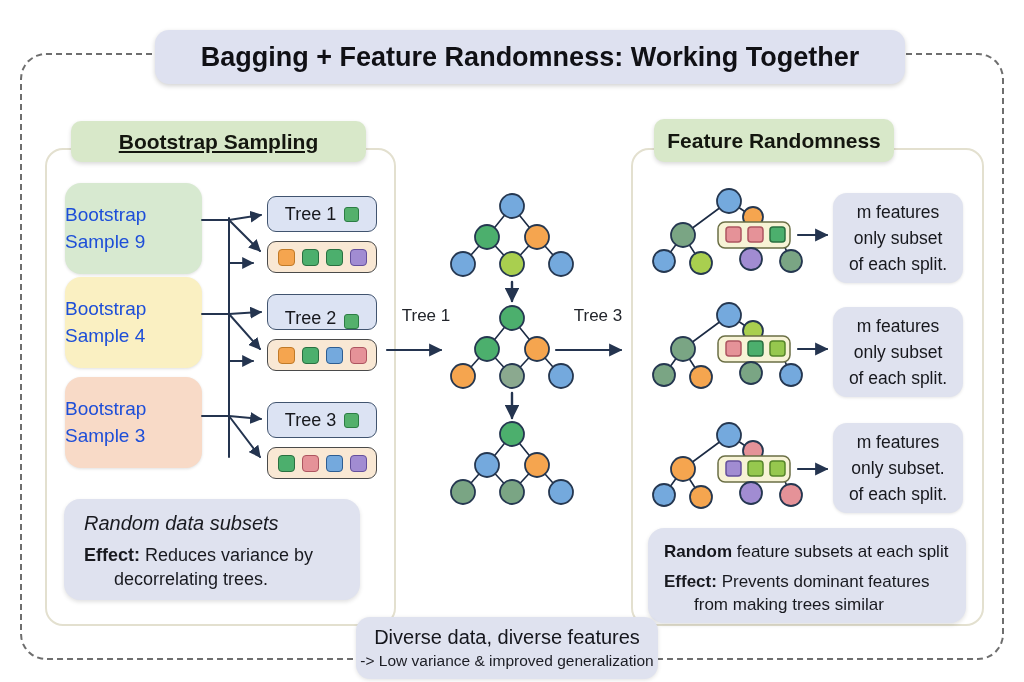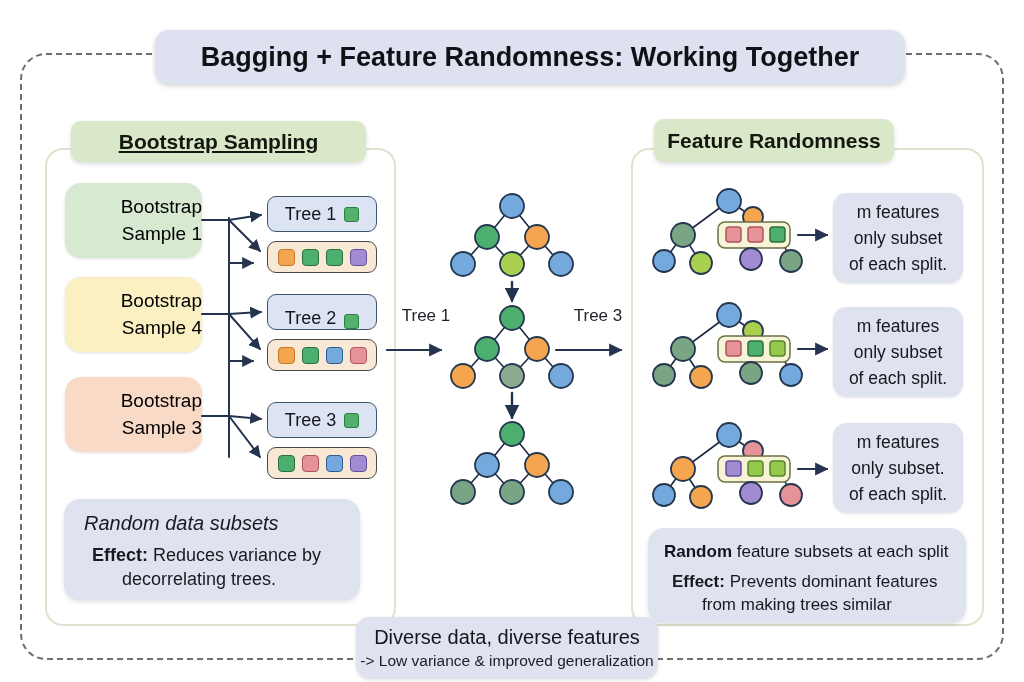--- a/index.html
+++ b/index.html
@@ -23,41 +23,41 @@
   }
   #left-panel{left:45px;}
   #right-panel{left:631px;width:349px;}
   .panel-header{
     height:41px;background:#d8e8c9;border-radius:10px;display:flex;align-items:center;justify-content:center;
     font-size:21px;font-weight:bold;color:#14160f;box-shadow:0 2px 4px rgba(0,0,0,.15);
   }
   #left-header{left:71px;top:121px;width:295px;}
   #right-header{left:654px;top:119px;width:240px;height:43px;}
   .sample-box{
-    left:65px;width:137px;height:75px;border-radius:16px;
-    display:flex;flex-direction:column;align-items:flex-end;justify-content:center;
-    font-size:19px;color:#000000;line-height:1.38;box-shadow:0 1px 3px rgba(0,0,0,.12);
+    left:65px;width:137px;height:91px;border-radius:16px;
+    display:flex;flex-direction:column;align-items:flex-start;justify-content:center;
+    font-size:19px;color:#1d4ed8;line-height:1.38;box-shadow:0 1px 3px rgba(0,0,0,.12);
   }
   .tree-box{
     left:267px;width:110px;height:36px;background:#dce3f3;
     border:1.6px solid #41546f;border-radius:9px;box-sizing:border-box;
     display:flex;align-items:center;justify-content:center;gap:8px;
     font-size:18px;color:#17181d;
   }
   .mini-square{width:13px;height:13px;border-radius:3px;border:1.5px solid #2c7d44;background:#54b06c;display:inline-block;}
   .chip-row{
     left:267px;width:110px;height:32px;background:#f9e8d4;
     border:1.6px solid #4a4a4a;border-radius:9px;box-sizing:border-box;
     display:flex;align-items:center;justify-content:center;gap:7px;
   }
   .chip{width:17px;height:17px;border-radius:4px;border:1.5px solid #555;box-sizing:border-box;}
   .summary-box{background:#dfe2ef;border-radius:16px;box-shadow:0 2px 4px rgba(0,0,0,.12);}
   #left-summary{left:64px;top:499px;width:296px;height:101px;padding:13px 20px;box-sizing:border-box;}
   #left-summary .s-title{font-size:20px;color:#191a20;margin:0 0 8px 0;font-style:italic;}
-  .effect-line{font-size:18px;color:#191a20;margin:8px;padding-left:30px;text-indent:-30px;line-height:1.35;}
+  .effect-line{font-size:18px;color:#191a20;margin:0;padding-left:30px;text-indent:-30px;line-height:1.35;}
   #right-summary{left:648px;top:528px;width:318px;height:95px;padding:14px 16px;box-sizing:border-box;}
   #right-summary .s-title{font-size:17px;color:#15161c;margin:0 0 9px 0;}
   #right-summary .effect-line{font-size:17px;}
   .m-feature-box{
     left:833px;width:130px;height:90px;background:#dfe2ef;border-radius:14px;
     display:flex;flex-direction:column;align-items:center;justify-content:center;
     font-size:17.5px;line-height:1.5;color:#17181d;box-shadow:0 1px 3px rgba(0,0,0,.1);
   }
   .arrow-label{width:64px;text-align:center;font-size:17px;color:#22252b;}
   #footer-box{
@@ -77,21 +77,21 @@
 
   <div id="outer-border" class="abs"></div>
 
   <div id="title-box" class="abs" style="background: rgb(222, 225, 240);">Bagging + Feature Randomness: Working Together</div>
 
   <div id="left-panel" class="abs panel"></div>
   <div id="left-header" class="abs panel-header" style="background: rgb(216, 232, 201); text-decoration: underline;">Bootstrap Sampling</div>
 
   <div class="abs sample-box" style="top: 183px; background: rgb(215, 233, 208);">
     <span>Bootstrap</span>
-    <span>Sample 1</span>
+    <span>Sample 9</span>
   </div>
   <div class="abs sample-box" style="top: 277px; background: rgb(250, 240, 194);">
     <span>Bootstrap</span>
     <span>Sample 4</span>
   </div>
   <div class="abs sample-box" style="top: 377px; background: rgb(248, 218, 199);">
     <span>Bootstrap</span>
     <span>Sample 3</span>
   </div>
 

